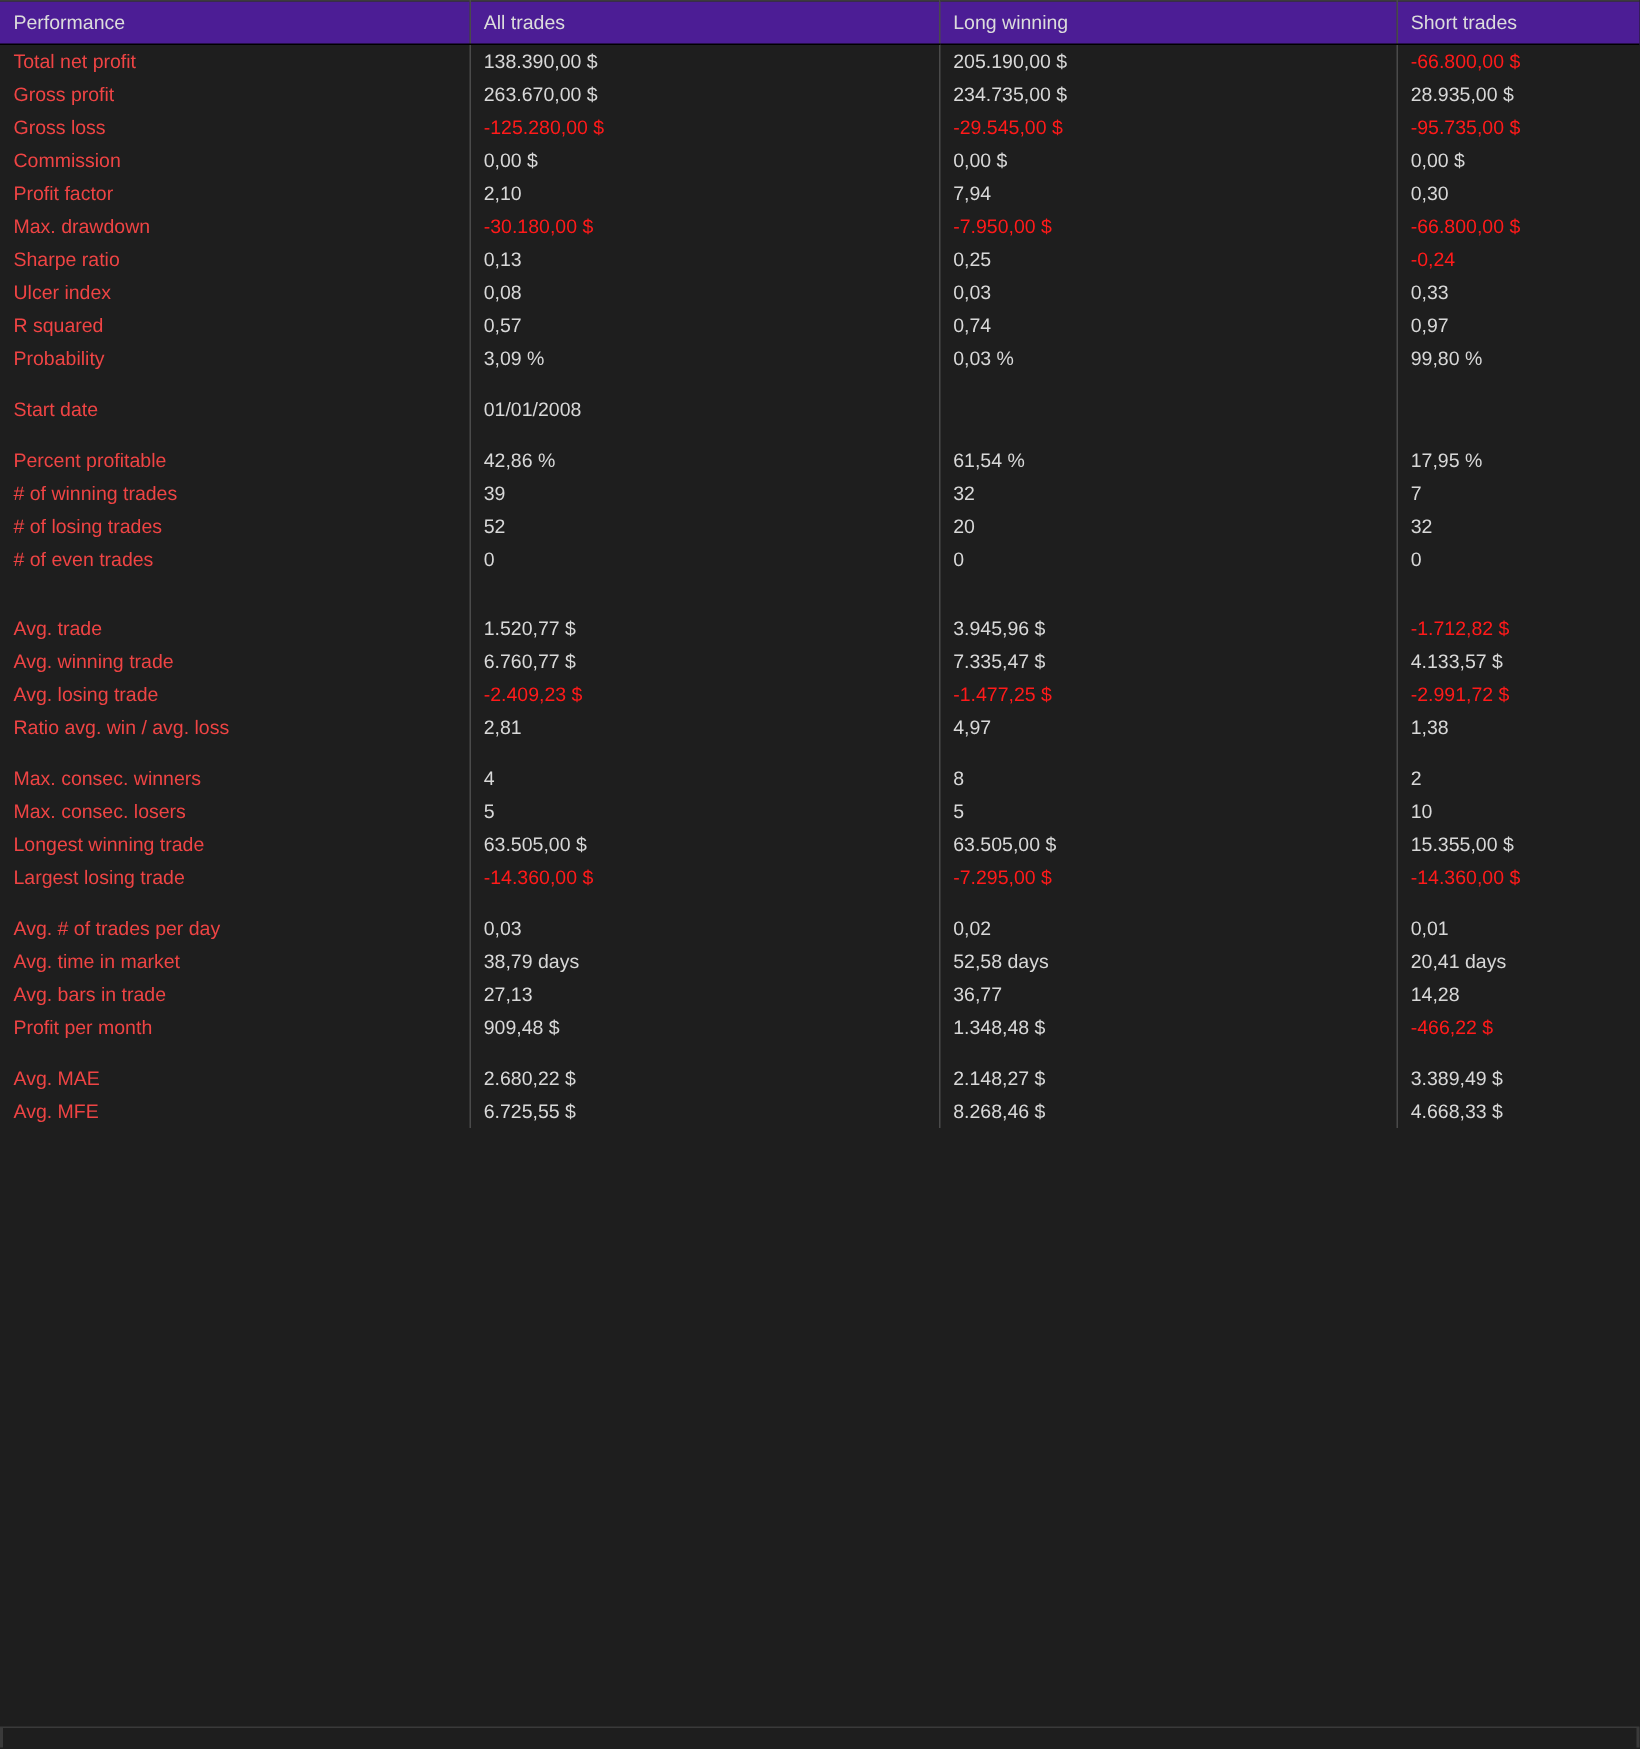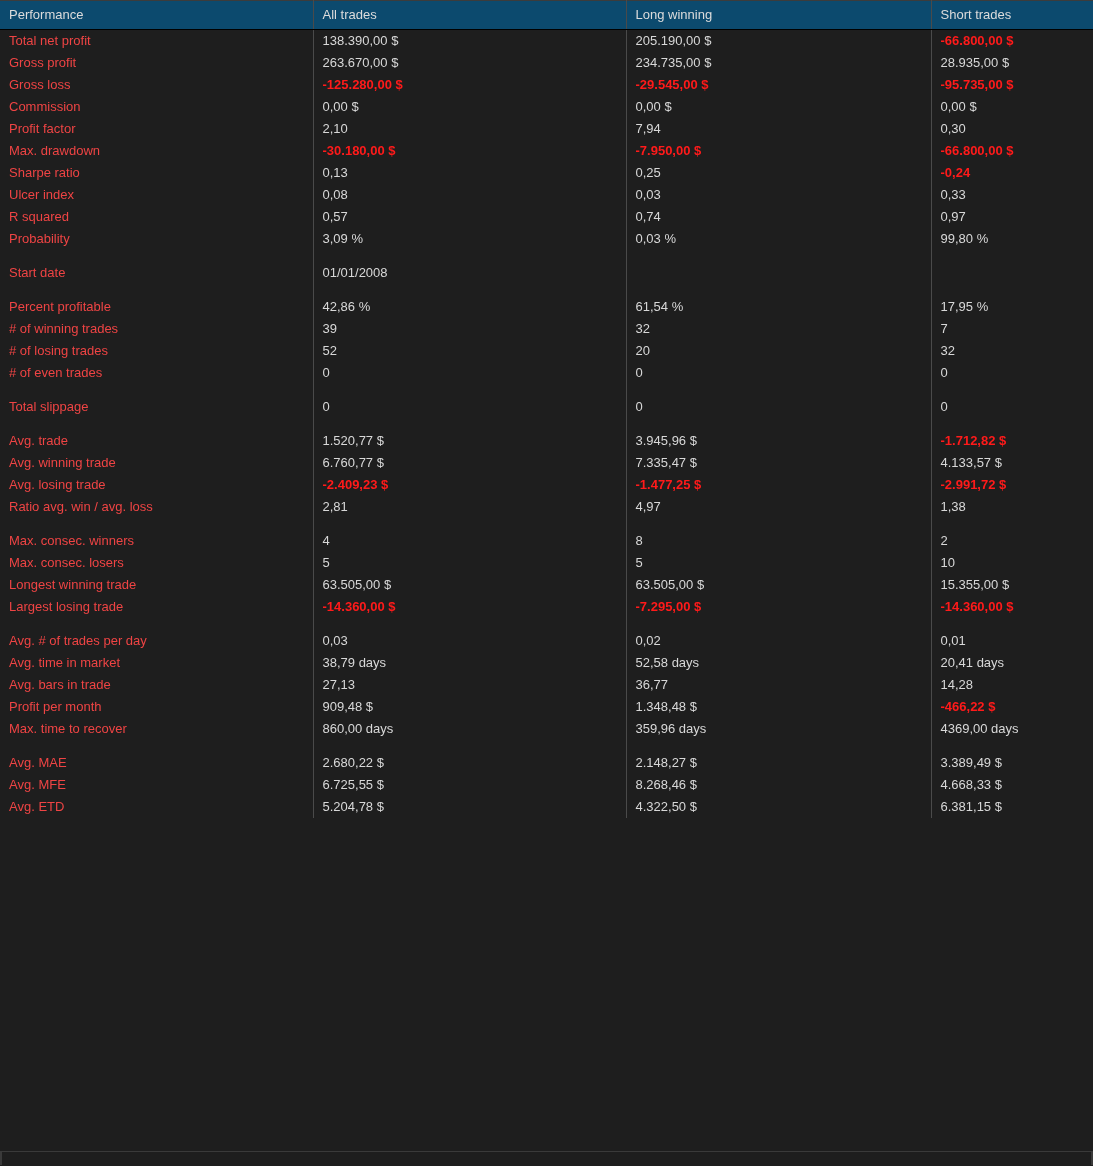--- a/index.html
+++ b/index.html
@@ -26,21 +26,21 @@
     width: 1093px;
     border-collapse: collapse;
     table-layout: fixed;
   }
   table.perf col.c0 { width: 313px; }
   table.perf col.c1 { width: 313px; }
   table.perf col.c2 { width: 305px; }
   table.perf col.c3 { width: 162px; }
 
   thead th {
-    background: #0c4a6e;
+    background: #4c1d95;
     color: #dcdcdc;
     font-weight: normal;
     text-align: left;
     font-size: 13px;
     padding: 6px 0 7px 9px;
     border-right: 1px solid #4a4a4a;
     border-bottom: 1px solid #000;
     border-top: 1px solid #3c3c3c;
   }
   thead th:last-child { border-right: none; }
@@ -55,21 +55,21 @@
     overflow: hidden;
   }
   tbody td:last-child { border-right: none; }
   tbody tr.spacer td {
     height: 12px;
     padding: 0;
     line-height: 12px;
   }
   .label { color: #ef4444; }
   .val { color: #d8d8d8; }
-  .neg { color: #ff1a1a; font-weight: bold; }
+  .neg { color: #ff1a1a; }
   .footer-bar {
     position: absolute;
     left: 0;
     bottom: 0;
     width: 1093px;
     height: 14px;
     background: #1e1e1e;
     border-top: 1px solid #3a3a3a;
   }
   .footer-bar .edge {
@@ -201,26 +201,20 @@
           <td class="val">0</td>
           <td class="val">0</td>
           <td class="val">0</td>
         </tr>
         <tr class="spacer">
           <td>&nbsp;</td>
           <td>&nbsp;</td>
           <td>&nbsp;</td>
           <td>&nbsp;</td>
         </tr>
-        <tr>
-          <td class="label">Total slippage</td>
-          <td class="val">0</td>
-          <td class="val">0</td>
-          <td class="val">0</td>
-        </tr>
         <tr class="spacer">
           <td>&nbsp;</td>
           <td>&nbsp;</td>
           <td>&nbsp;</td>
           <td>&nbsp;</td>
         </tr>
         <tr>
           <td class="label">Avg. trade</td>
           <td class="val">1.520,77 $</td>
           <td class="val">3.945,96 $</td>
@@ -297,49 +291,37 @@
           <td class="val">27,13</td>
           <td class="val">36,77</td>
           <td class="val">14,28</td>
         </tr>
         <tr>
           <td class="label">Profit per month</td>
           <td class="val">909,48 $</td>
           <td class="val">1.348,48 $</td>
           <td class="val neg">-466,22 $</td>
         </tr>
-        <tr>
-          <td class="label">Max. time to recover</td>
-          <td class="val">860,00 days</td>
-          <td class="val">359,96 days</td>
-          <td class="val">4369,00 days</td>
-        </tr>
         <tr class="spacer">
           <td>&nbsp;</td>
           <td>&nbsp;</td>
           <td>&nbsp;</td>
           <td>&nbsp;</td>
         </tr>
         <tr>
           <td class="label">Avg. MAE</td>
           <td class="val">2.680,22 $</td>
           <td class="val">2.148,27 $</td>
           <td class="val">3.389,49 $</td>
         </tr>
         <tr>
           <td class="label">Avg. MFE</td>
           <td class="val">6.725,55 $</td>
           <td class="val">8.268,46 $</td>
           <td class="val">4.668,33 $</td>
-        </tr>
-        <tr>
-          <td class="label">Avg. ETD</td>
-          <td class="val">5.204,78 $</td>
-          <td class="val">4.322,50 $</td>
-          <td class="val">6.381,15 $</td>
         </tr>
       </tbody>
   </table>
   <div class="footer-bar">
     <div class="edge" style="left:0;"></div>
     <div class="edge" style="right:0;"></div>
   </div>
 </div>
 
 </body></html>

